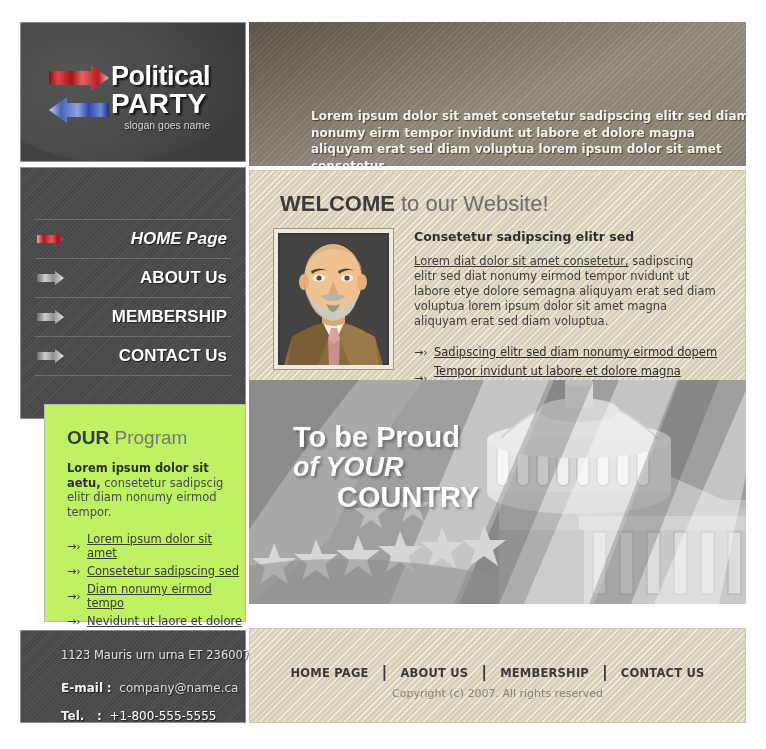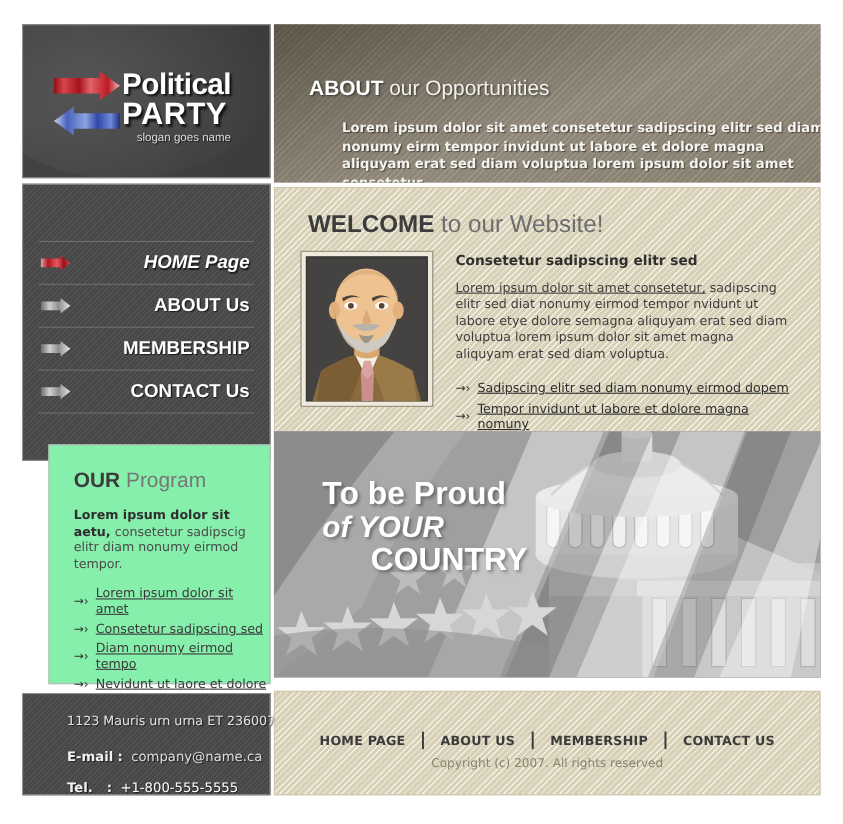--- a/index.html
+++ b/index.html
@@ -50,21 +50,21 @@
   #nav-list{position:absolute;left:14px;top:51px;width:196px;}
   .nav-item{position:relative;height:38px;border-top:1px solid #6e6e6e;
      display:flex;align-items:center;justify-content:flex-end;cursor:pointer;}
   .nav-item:last-child{border-bottom:1px solid #6e6e6e;}
   .nav-arrow{position:absolute;left:2px;top:50%;transform:translateY(-50%);width:28px;height:14px;}
   .nav-label{color:#fff;font-size:17px;font-weight:bold;padding-right:4px;
      font-family:"Liberation Sans",sans-serif;text-shadow:1px 1px 1px rgba(0,0,0,.65);}
   .nav-item.active .nav-label{font-style:italic;}
 
   #program-panel{position:absolute;left:24px;top:382px;width:202px;height:218px;
-     background:#86efac;border:1px solid #b9b9b9;box-sizing:border-box;}
+     background:#bef264;border:1px solid #b9b9b9;box-sizing:border-box;}
   #program-panel h2{margin:0;padding:22px 0 0 22px;font-size:19px;color:#777;font-weight:normal;
      font-family:"Liberation Sans",sans-serif;}
   #program-panel h2 b{color:#3b3b3b;font-weight:bold;}
   #program-intro{margin:12px 0 0 22px;width:162px;font-size:11.5px;color:#4a4a4a;line-height:14.5px;}
   #program-intro b{color:#2e2e2e;text-align:right;}
   #program-links{margin:13px 0 0 22px;list-style:none;padding:0;}
   #program-links li{display:flex;align-items:center;margin-bottom:4px;cursor:pointer;}
   .arr{flex:0 0 auto;width:14px;color:#333;font-size:11px;line-height:11px;margin-right:6px;}
   #program-links a{font-size:11.5px;color:#3a3a3a;text-decoration:underline;}
 
@@ -102,21 +102,21 @@
      border:4px solid #efeadb;box-sizing:border-box;background:#3a3a3a;overflow:hidden;
      box-shadow:0 0 0 1px #9e9683;}
   #wc-body{position:absolute;left:164px;top:58px;width:305px;}
   #wc-body h3{margin:0;font-size:12.5px;color:#2f2f2f;font-weight:bold;}
   #wc-body p{margin:10px 0 0 0;font-size:11.5px;color:#3e3e3e;line-height:15px;}
   #wc-body p u{text-decoration:underline;}
   #wc-links{margin:16px 0 0 0;padding:0;list-style:none;}
   #wc-links li{display:flex;align-items:center;margin-bottom:5px;cursor:pointer;}
   #wc-links a{font-size:11.5px;color:#2e2e2e;text-decoration:underline;}
 
-  #hero{position:absolute;left:249px;top:392px;width:497px;height:224px;overflow:hidden;
+  #hero{position:absolute;left:249px;top:380px;width:497px;height:224px;overflow:hidden;
      background:#9d9d9d;}
   #hero .headline{position:absolute;left:44px;top:42px;color:#fff;
      font-family:"Liberation Sans",sans-serif;text-shadow:2px 2px 3px rgba(0,0,0,.35);z-index:5;}
   #hero .h1{font-size:29px;font-weight:bold;line-height:30px;}
   #hero .h2{font-size:27px;font-style:italic;font-weight:bold;line-height:30px;}
   #hero .h3{font-size:29px;font-weight:bold;line-height:31px;padding-left:44px;}
 
   #footer-panel{position:absolute;left:249px;top:628px;width:497px;height:95px;
      border:1px solid #cfc7ae;box-sizing:border-box;}
   #footer-nav{position:absolute;left:0;right:0;top:33px;text-align:center;white-space:nowrap;}
@@ -254,21 +254,20 @@
       <div class="row r2">
         <span class="k k2">E-mail</span>
         <span class="sep">:</span>&nbsp;&nbsp;<span class="v">company@name.ca</span>
       </div>
     </div>
 
   </div>
 
   <div id="about-panel" class="tex-brown">
     <div class="sheen"></div>
-    <h1><b>ABOUT</b><span> our Opportunities</span></h1>
     <div id="about-text">Lorem ipsum dolor sit amet consetetur sadipscing elitr sed diam nonumy eirm tempor invidunt ut labore et dolore magna aliquyam erat sed diam voluptua lorem ipsum dolor sit amet consetetur.</div>
   </div>
 
   <div id="welcome-panel" class="tex-tan">
     <h2><b>WELCOME</b><span> to our Website!</span></h2>
 
     <div id="portrait">
       <svg viewBox="0 0 111 132" width="111" height="132">
         <rect width="111" height="132" fill="#3b3a38"></rect>
         <rect x="2" y="2" width="107" height="128" fill="#444341"></rect>
@@ -303,21 +302,21 @@
         <path d="M30 58 Q32 84 55 88 Q78 84 80 58 Q74 76 55 78 Q36 76 30 58Z" fill="#cfcac2"></path>
         <path d="M42 63 Q55 59 68 63 Q62 68 55 68 Q48 68 42 63Z" fill="#b9b3aa"></path>
         <path d="M48 71 Q55 74 62 71 Q58 79 55 79 Q52 79 48 71Z" fill="#9a948b"></path>
 
         <path d="M26 42 Q26 70 46 84 Q30 78 26 56Z" fill="rgba(150,110,70,.28)"></path>
       </svg>
     </div>
 
     <div id="wc-body">
       <h3>Consetetur sadipscing elitr sed</h3>
-      <p><u>Lorem ipsum dolor sit amet consetetur,</u><span> sadipscing elitr sed diat nonumy eirmod tempor nvidunt ut labore etye dolore semagna aliquyam erat sed diam voluptua lorem ipsum dolor sit amet magna aliquyam erat sed diam voluptua.</span></p>
+      <p><u>Lorem diat dolor sit amet consetetur,</u><span> sadipscing elitr sed diat nonumy eirmod tempor nvidunt ut labore etye dolore semagna aliquyam erat sed diam voluptua lorem ipsum dolor sit amet magna aliquyam erat sed diam voluptua.</span></p>
       <ul id="wc-links">
         <li>
           <span class="arr">→›</span>
           <a>Sadipscing elitr sed diam nonumy eirmod dopem</a>
           </li>
         <li>
           <span class="arr">→›</span>
           <a>Tempor invidunt ut labore et dolore magna nomuny</a>
           </li>
         <li>

